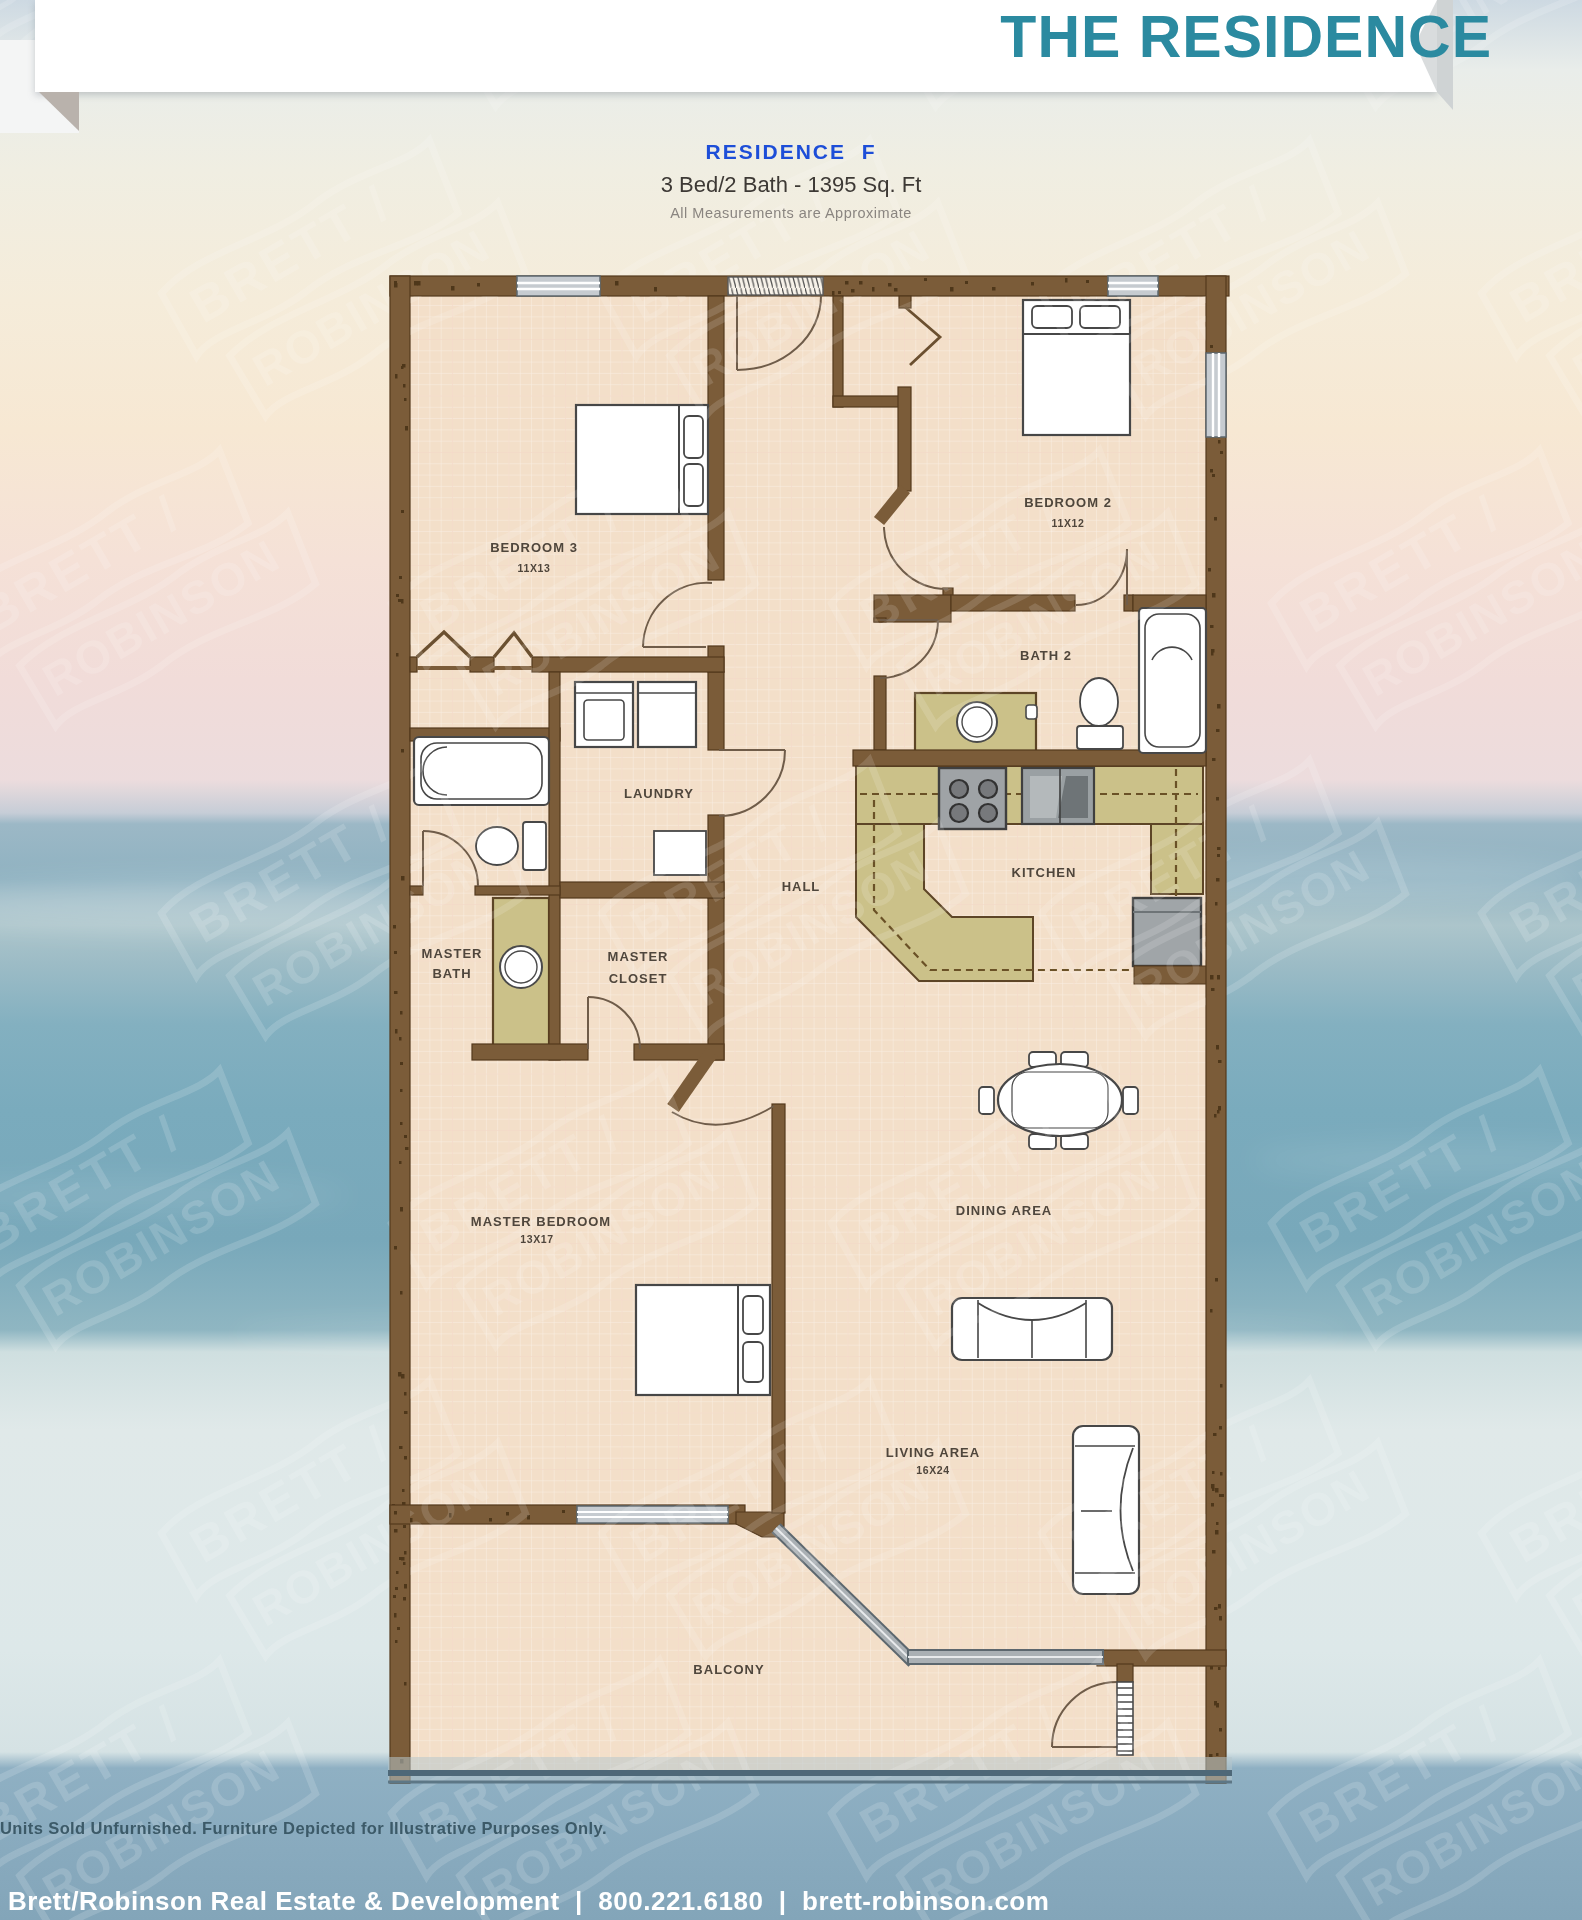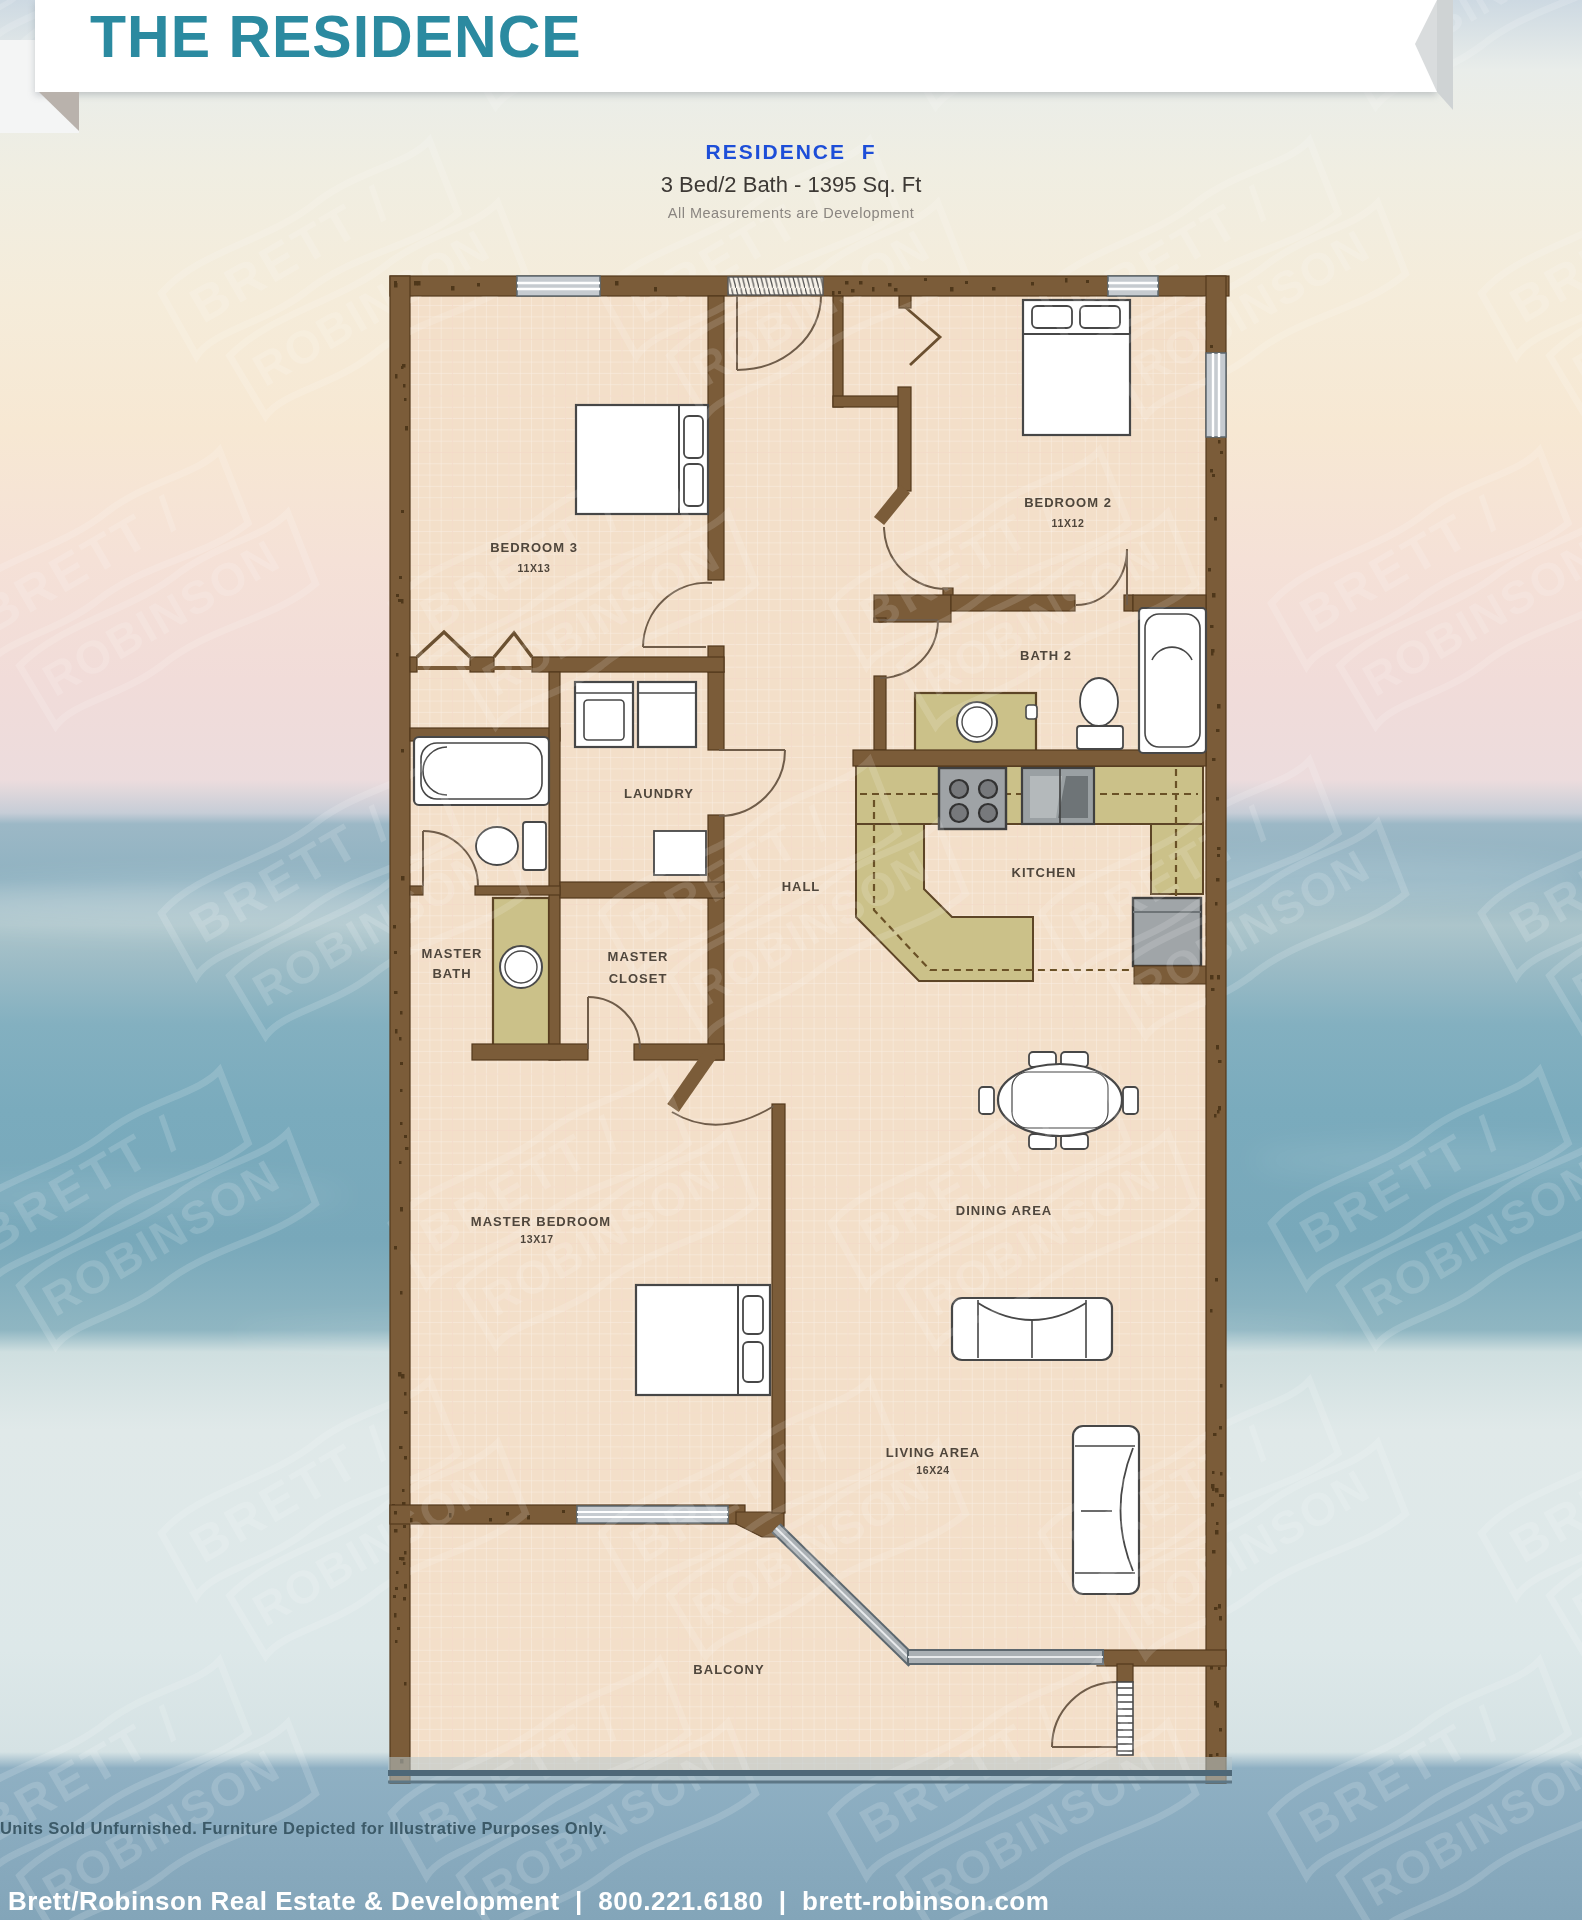--- a/index.html
+++ b/index.html
@@ -640,27 +640,27 @@
 <div style="position:absolute;left:35px;top:0;width:1402px;height:92px;background:#ffffff;box-shadow:0 3px 7px rgba(120,130,140,0.38)"></div>
 <svg width="1582" height="140" style="position:absolute;left:0;top:0">
 
 <polygon points="39,92 79,92 79,131" fill="#b9b2ac"></polygon>
 
 <polygon points="1437,0 1453,0 1453,110 1437,92" fill="#cfd3d4"></polygon>
 
 <polygon points="1437,0 1415,44 1437,92" fill="#d9dcdd"></polygon>
 </svg>
 
-<div style="position:absolute;left:90px;top:3px;width:1402px;text-align:left;font-size:59px;font-weight:bold;letter-spacing:1px;color:#2b8aa0">THE RESIDENCE</div>
+<div style="position:absolute;left:90px;top:3px;width:1402px;text-align:right;font-size:59px;font-weight:bold;letter-spacing:1px;color:#2b8aa0">THE RESIDENCE</div>
 </div>
 
 <div style="position:absolute;left:0;top:0;width:1582px;text-align:center">
 
 <div style="position:absolute;top:140px;width:1582px;font-size:21px;font-weight:bold;letter-spacing:2px;color:#1d4ed8">RESIDENCE&nbsp;&nbsp;F</div>
 
 <div style="position:absolute;top:172px;width:1582px;font-size:22px;font-weight:normal;color:#3d3935">3 Bed/2 Bath - 1395 Sq. Ft</div>
 
-<div style="position:absolute;top:205px;width:1582px;font-size:14.5px;color:#8a8580;letter-spacing:0.5px">All Measurements are Development</div>
+<div style="position:absolute;top:205px;width:1582px;font-size:14.5px;color:#8a8580;letter-spacing:0.5px">All Measurements are Approximate</div>
 </div>
 
 <div style="position:absolute;left:0;top:1819px;width:1582px;font-size:16.5px;font-weight:bold;color:#3c5a68;letter-spacing:0.4px">Units Sold Unfurnished. Furniture Depicted for Illustrative Purposes Only.</div>
 
 <div style="position:absolute;left:8px;top:1886px;width:1580px;text-align:left;font-size:26px;font-weight:bold;color:#ffffff;letter-spacing:0.5px">Brett/Robinson Real Estate &amp; Development&nbsp;&nbsp;|&nbsp;&nbsp;800.221.6180&nbsp;&nbsp;|&nbsp;&nbsp;brett-robinson.com</div>
 
 </body></html>

